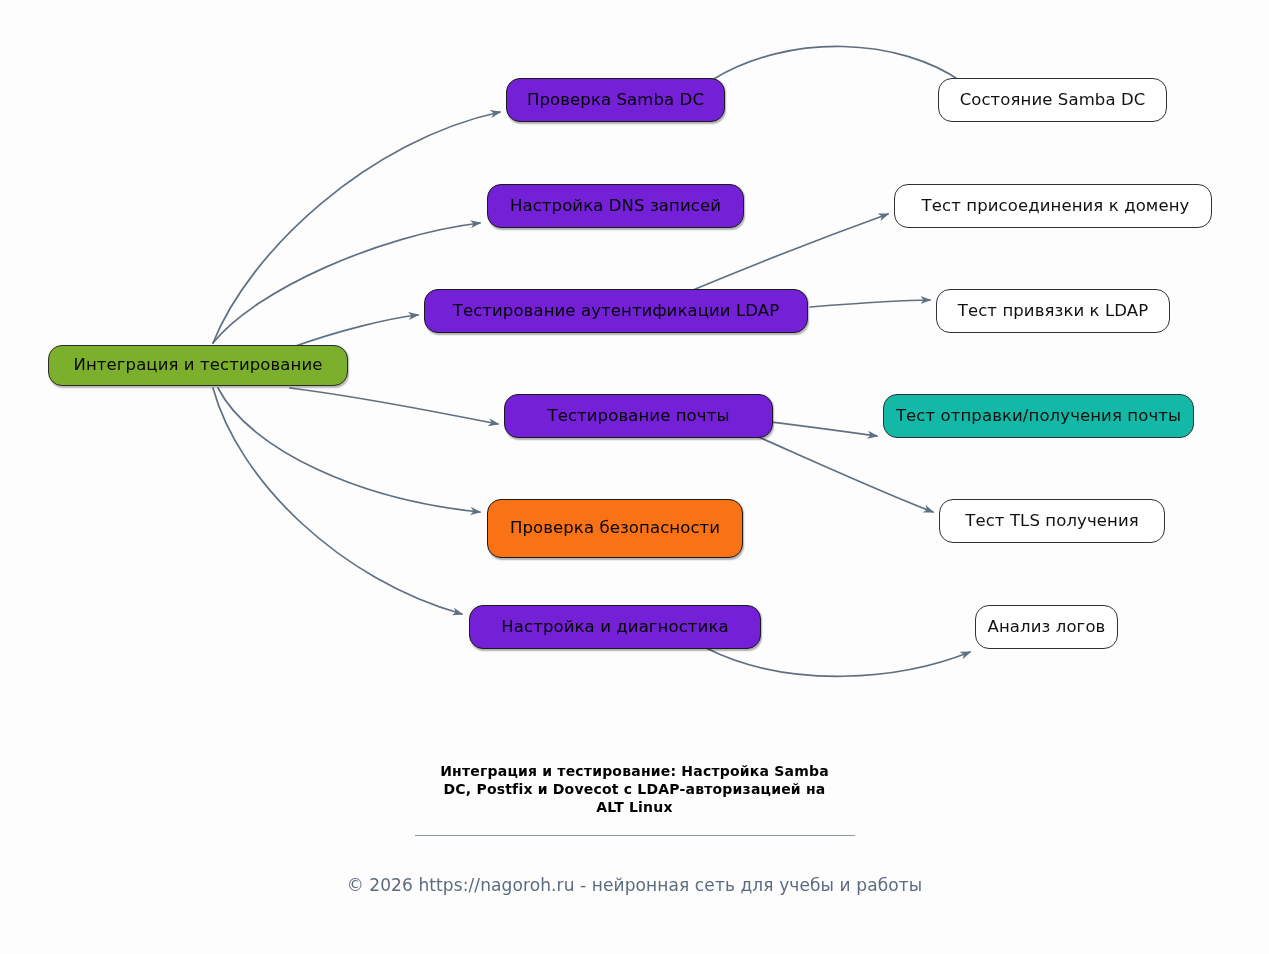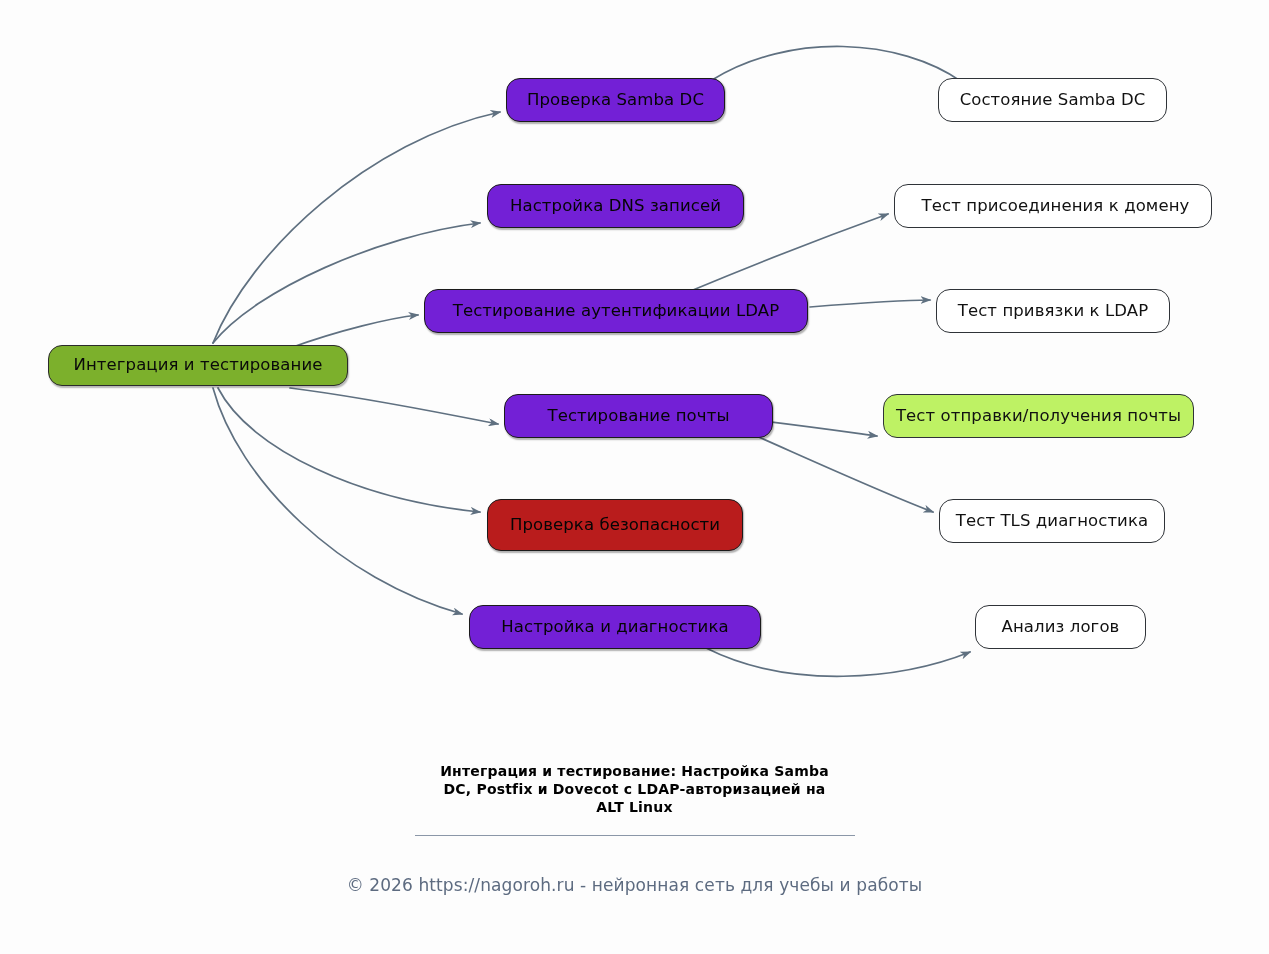--- a/index.html
+++ b/index.html
@@ -112,28 +112,28 @@
         <path d="M706,648 C790,690 900,680 970,652" fill="none" stroke="#5f7080" stroke-width="1.7" stroke-linecap="round" marker-end="url(#arrowhead)"></path>
       </g>
   </svg>
 
   <div id="nodes-layer">
       <div class="node node-root" style="left: 48px; top: 345px; width: 300px; height: 41px; background: rgb(124, 176, 44);">Интеграция и тестирование</div>
       <div class="node node-branch" style="left: 506px; top: 78px; width: 219px; height: 44px; background: rgb(115, 32, 214);">Проверка Samba DC</div>
       <div class="node node-branch" style="left: 487px; top: 184px; width: 257px; height: 44px; background: rgb(115, 32, 214);">Настройка DNS записей</div>
       <div class="node node-branch" style="left: 424px; top: 289px; width: 384px; height: 44px; background: rgb(115, 32, 214);">Тестирование аутентификации LDAP</div>
       <div class="node node-branch" style="left: 504px; top: 394px; width: 269px; height: 44px; background: rgb(115, 32, 214);">Тестирование почты</div>
-      <div class="node node-branch" style="left: 487px; top: 499px; width: 256px; height: 52px; background: #b91c1c;">Проверка безопасности</div>
+      <div class="node node-branch" style="left: 487px; top: 499px; width: 256px; height: 59px; background: #f97316;">Проверка безопасности</div>
       <div class="node node-branch" style="left: 469px; top: 605px; width: 292px; height: 44px; background: rgb(115, 32, 214);">Настройка и диагностика</div>
       <div class="node node-leaf" style="left: 938px; top: 78px; width: 229px; height: 44px; background: rgb(255, 255, 255);">Состояние Samba DC</div>
       <div class="node node-leaf" style="left: 894px; top: 184px; width: 318px; height: 44px; background: rgb(255, 255, 255); padding-left: 19px;">Тест присоединения к домену</div>
       <div class="node node-leaf" style="left: 936px; top: 289px; width: 234px; height: 44px; background: rgb(255, 255, 255);">Тест привязки к LDAP</div>
-      <div class="node node-leaf" style="left: 883px; top: 394px; width: 311px; height: 44px; background: #bef264;">Тест отправки/получения почты</div>
-      <div class="node node-leaf" style="left: 939px; top: 499px; width: 226px; height: 44px; background: rgb(255, 255, 255);">Тест TLS диагностика</div>
-      <div class="node node-leaf" style="left: 975px; top: 605px; width: 171px; height: 44px; background: rgb(255, 255, 255); text-align: right;">Анализ логов</div>
+      <div class="node node-leaf" style="left: 883px; top: 394px; width: 311px; height: 44px; background: #14b8a6;">Тест отправки/получения почты</div>
+      <div class="node node-leaf" style="left: 939px; top: 499px; width: 226px; height: 44px; background: rgb(255, 255, 255);">Тест TLS получения</div>
+      <div class="node node-leaf" style="left: 975px; top: 605px; width: 143px; height: 44px; background: rgb(255, 255, 255); text-align: right;">Анализ логов</div>
     </div>
 
   <div id="caption-block">
     <div id="caption-title">Интеграция и тестирование: Настройка Samba
 DC, Postfix и Dovecot с LDAP-авторизацией на
 ALT Linux</div>
     <div id="caption-divider"></div>
     <div id="caption-footer">© 2026 https://nagoroh.ru - нейронная сеть для учебы и работы</div>
   </div>
 

